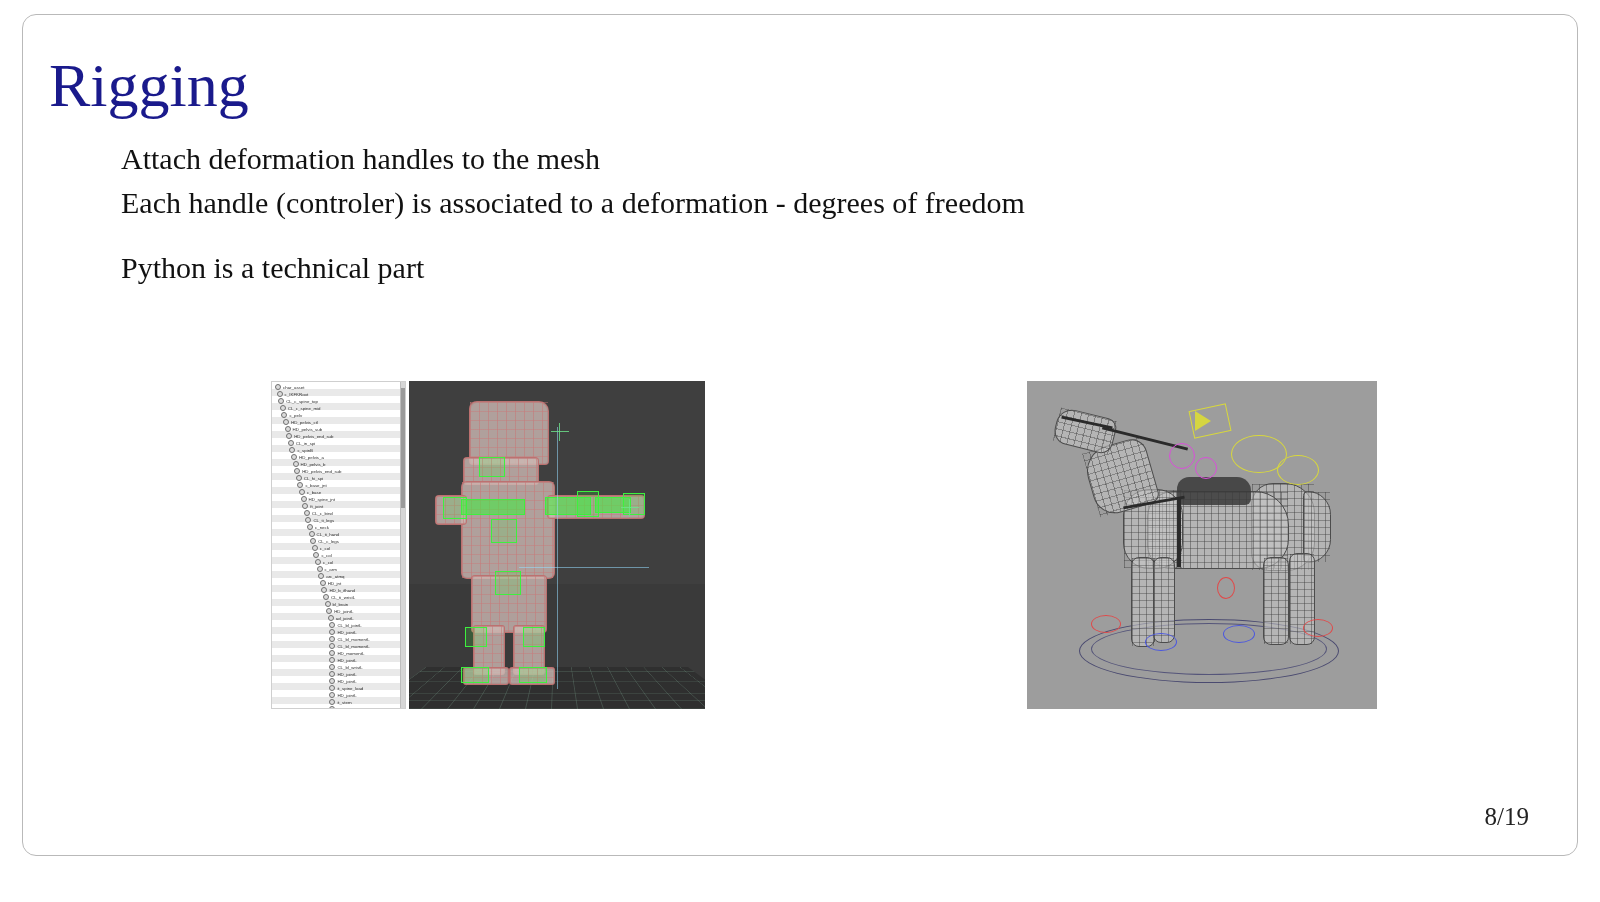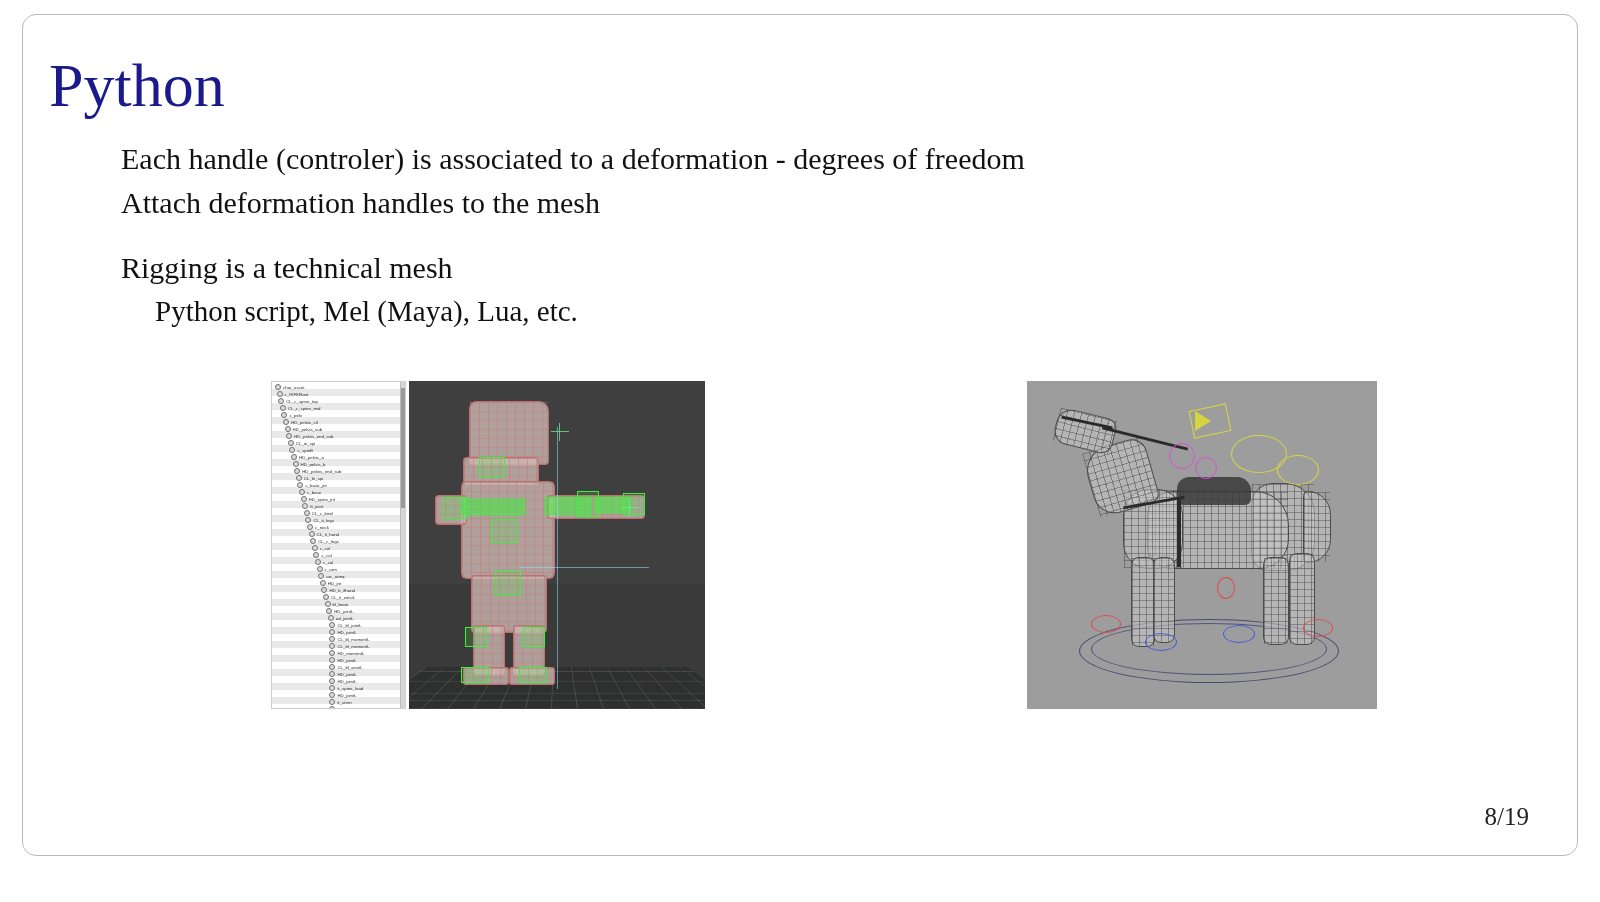--- a/index.html
+++ b/index.html
@@ -296,28 +296,27 @@
     font-size: 25px;
     color: #222222;
     font-family: "Liberation Serif", serif;
   }
 </style>
 </head>
 <body>
 
 <div class="slide">
 
-  <div class="slide-title">Python</div>
+  <div class="slide-title">Rigging</div>
 
   <div class="body-block">
+    <div class="line-l1">Attach deformation handles to the mesh</div>
     <div class="line-l1">Each handle (controler) is associated to a deformation - degrees of freedom</div>
-    <div class="line-l1">Attach deformation handles to the mesh</div>
     <div class="gap"></div>
-    <div class="line-l1">Rigging is a technical mesh</div>
-    <div class="line-l2">Python script, Mel (Maya), Lua, etc.</div>
+    <div class="line-l1">Python is a technical part</div>
   </div>
 
   <div class="fig-left">
 
     <div class="outliner">
       <div class="stripes"></div>
       <div id="outliner-rows" style="position:relative;padding-top:2px;">
           <div class="row" style="padding-left: 3px;"><span class="bullet"></span><span>char_asset</span></div>
           <div class="row" style="padding-left: 4.6px;"><span class="bullet"></span><span>c_IKFKRoot</span></div>
           <div class="row" style="padding-left: 6.2px;"><span class="bullet"></span><span>CL_c_spine_top</span></div>

